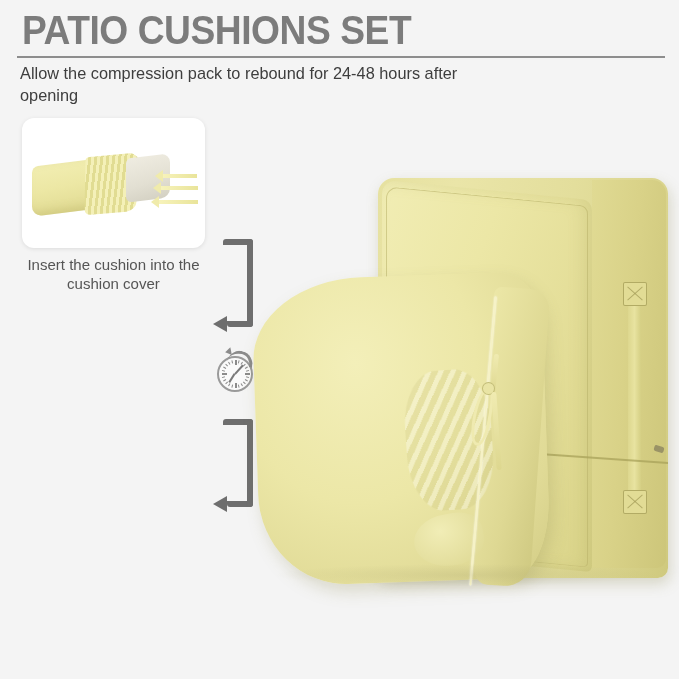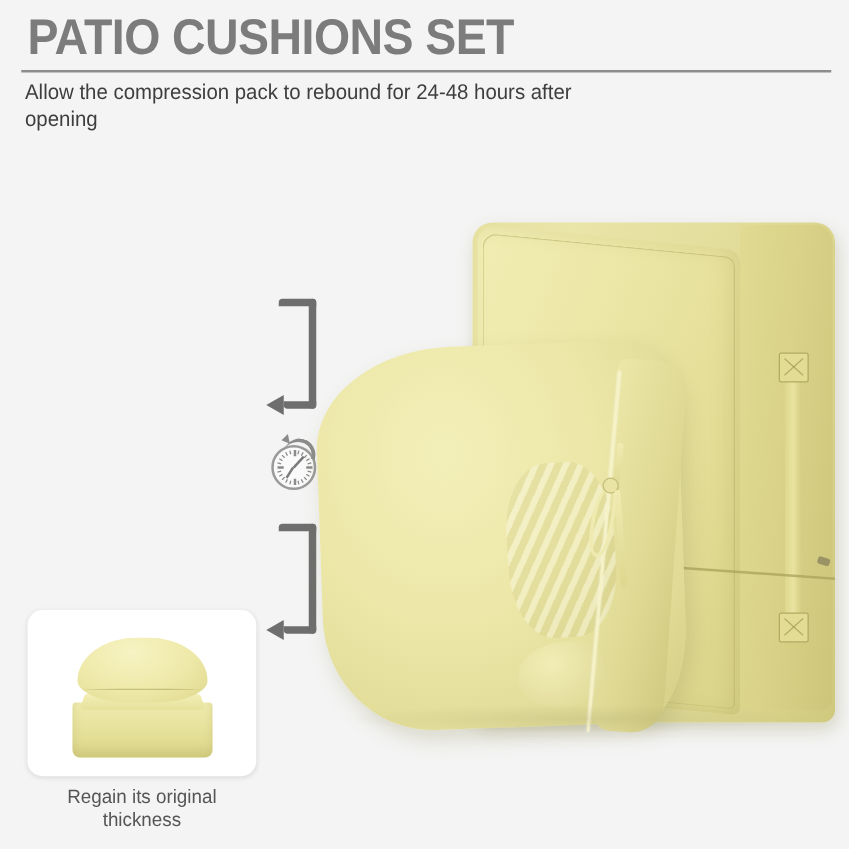--- a/index.html
+++ b/index.html
@@ -269,33 +269,35 @@
 </style>
 </head>
 <body>
 
 <div id="root">
 
   <div class="page-title">PATIO CUSHIONS SET</div>
   <div class="title-rule"></div>
   <div class="subtitle">Allow the compression pack to rebound for 24-48 hours after opening</div>
 
-
-
-  <div class="step" id="step3">
+  <div class="step" id="step1">
     <div class="card">
       <div class="ill">
-        <div class="c3-box"></div>
-        <div class="c3-boxtop"></div>
-        <div class="c3-pillow"></div>
-        <div class="c3-seam"></div>
+        <div class="c1-cover"></div>
+        <div class="c1-ruffle"></div>
+        <div class="c1-insert"></div>
+        <div class="c1-arrow c1-a1"></div>
+        <div class="c1-arrow c1-a2"></div>
+        <div class="c1-arrow c1-a3"></div>
       </div>
     </div>
-    <div class="caption">Regain its original thickness</div>
-  </div>
+    <div class="caption">Insert the cushion into the cushion cover</div>
+  </div>
+
+
 
   <div class="hook" id="hook1">
     <div class="bar-top"></div>
     <div class="bar-right"></div>
     <div class="bar-bot"></div>
     <div class="head"></div>
   </div>
 
   <div class="hook" id="hook2">
     <div class="bar-top"></div>

